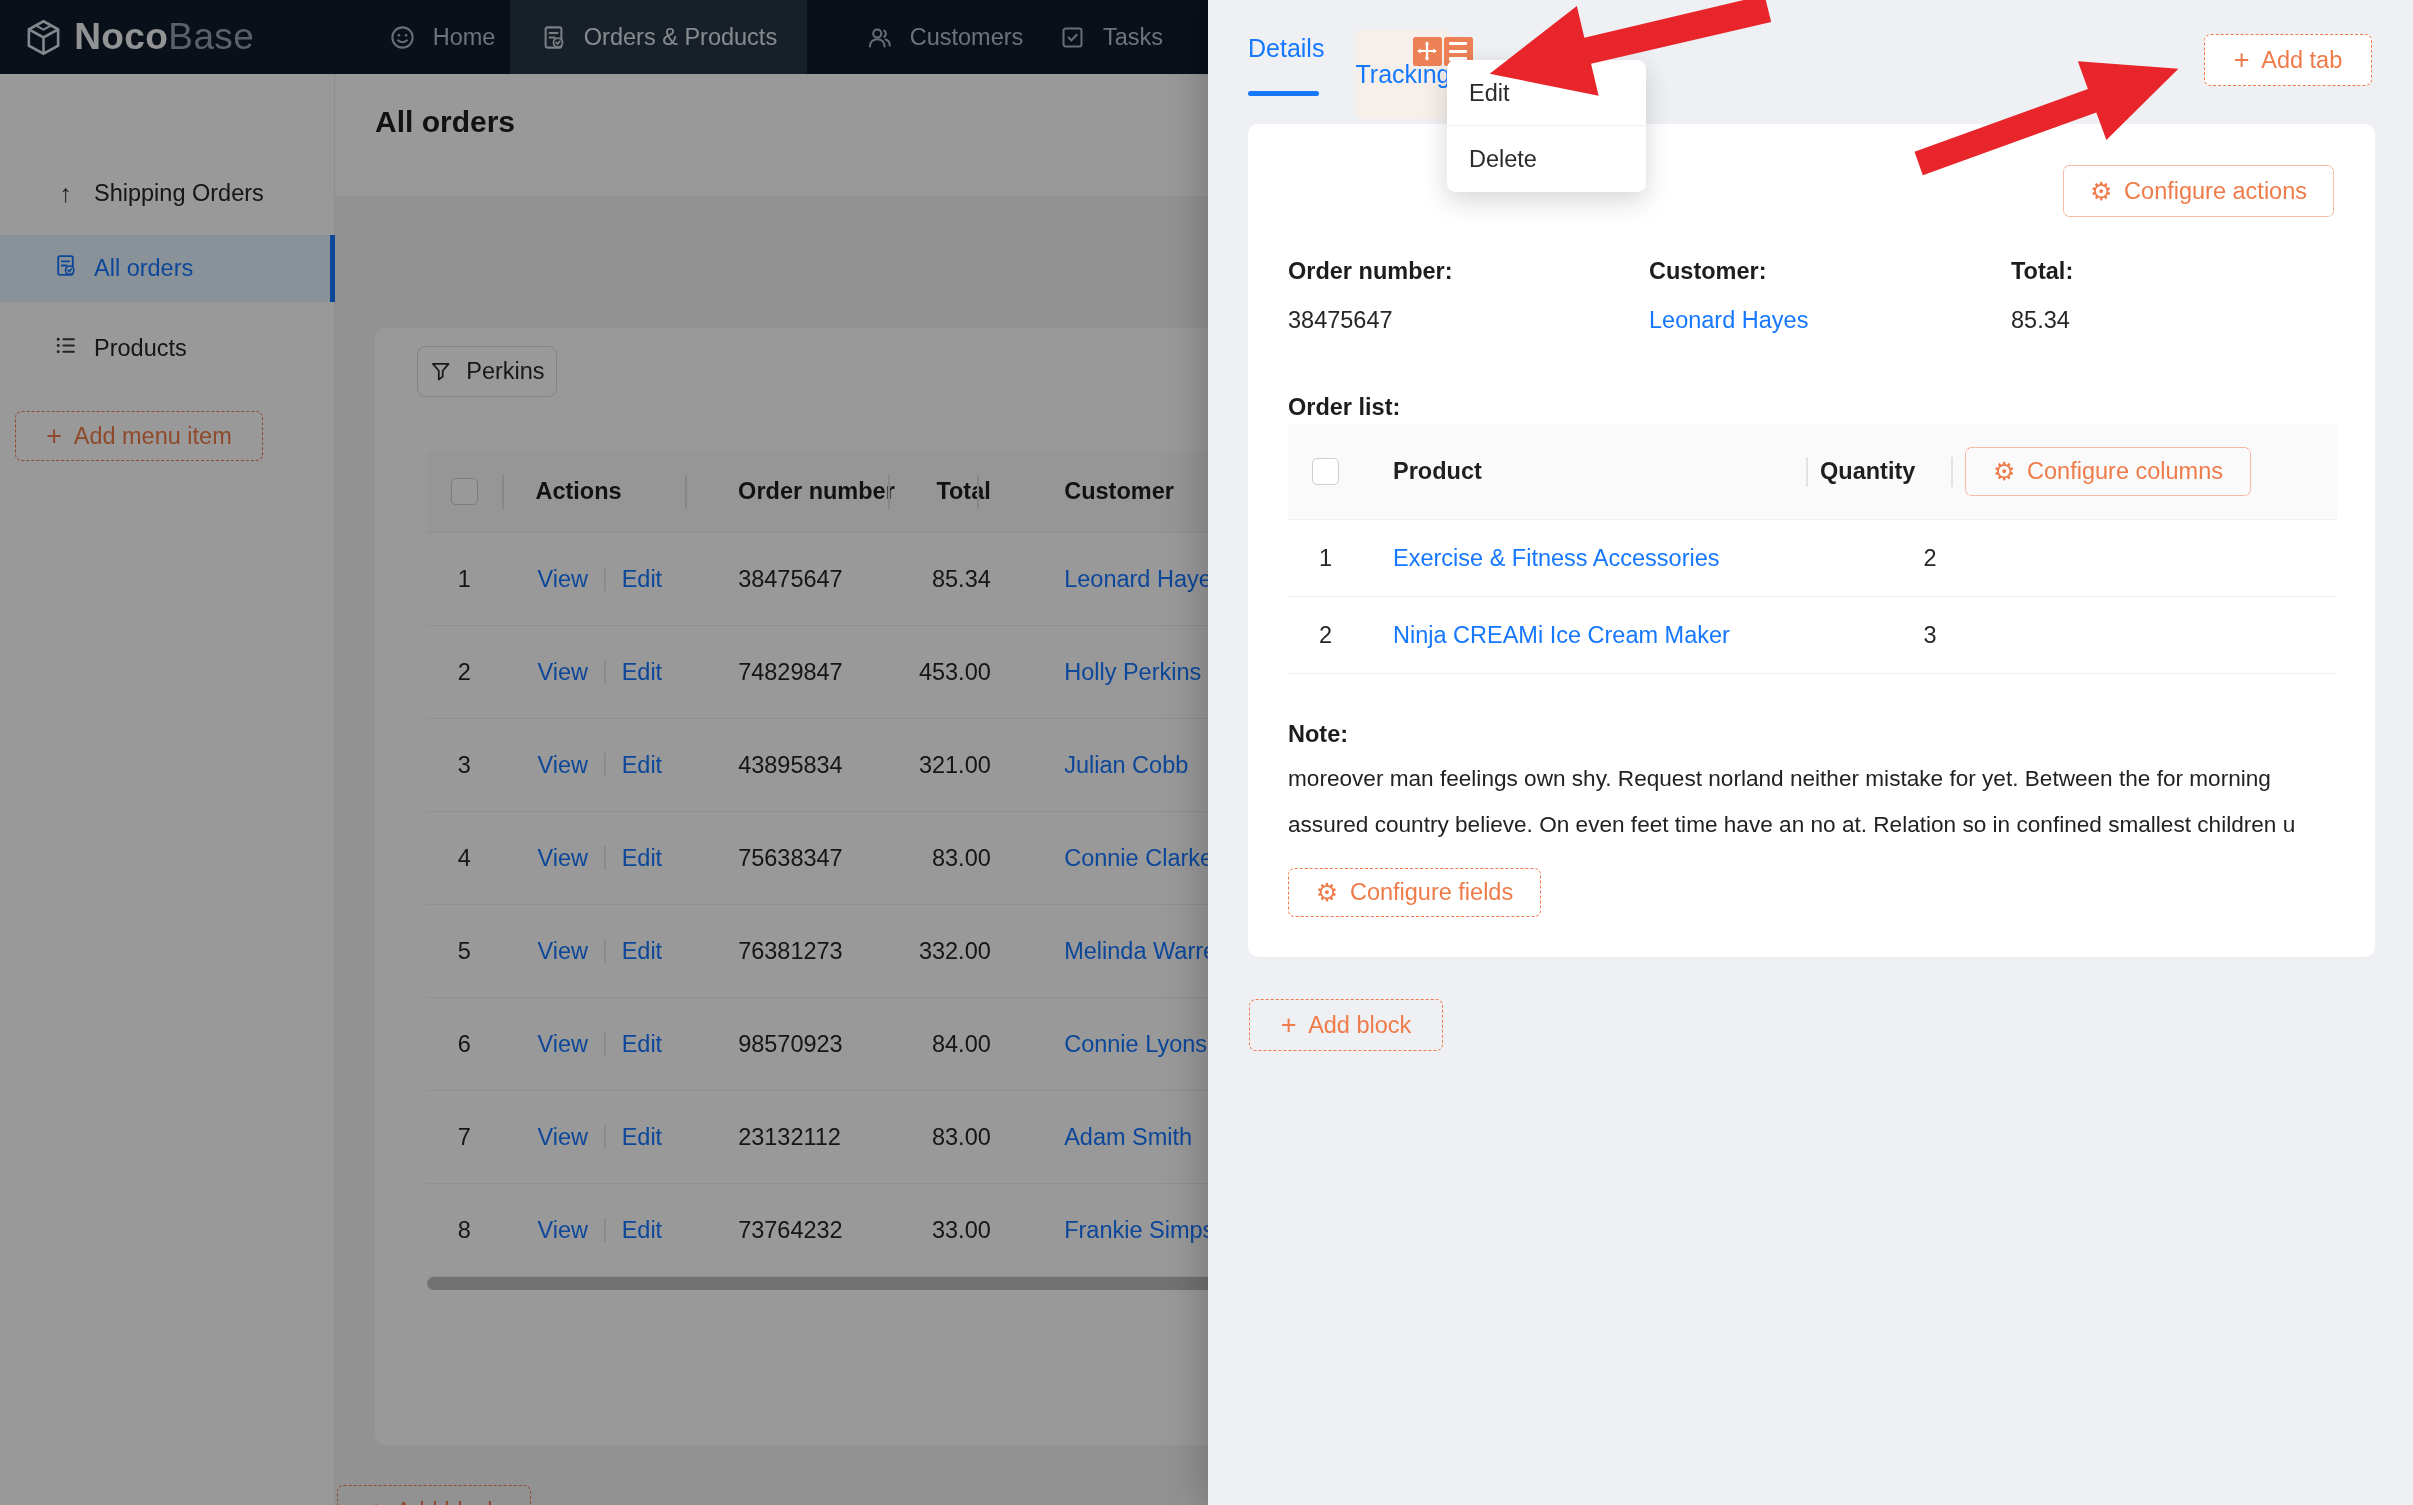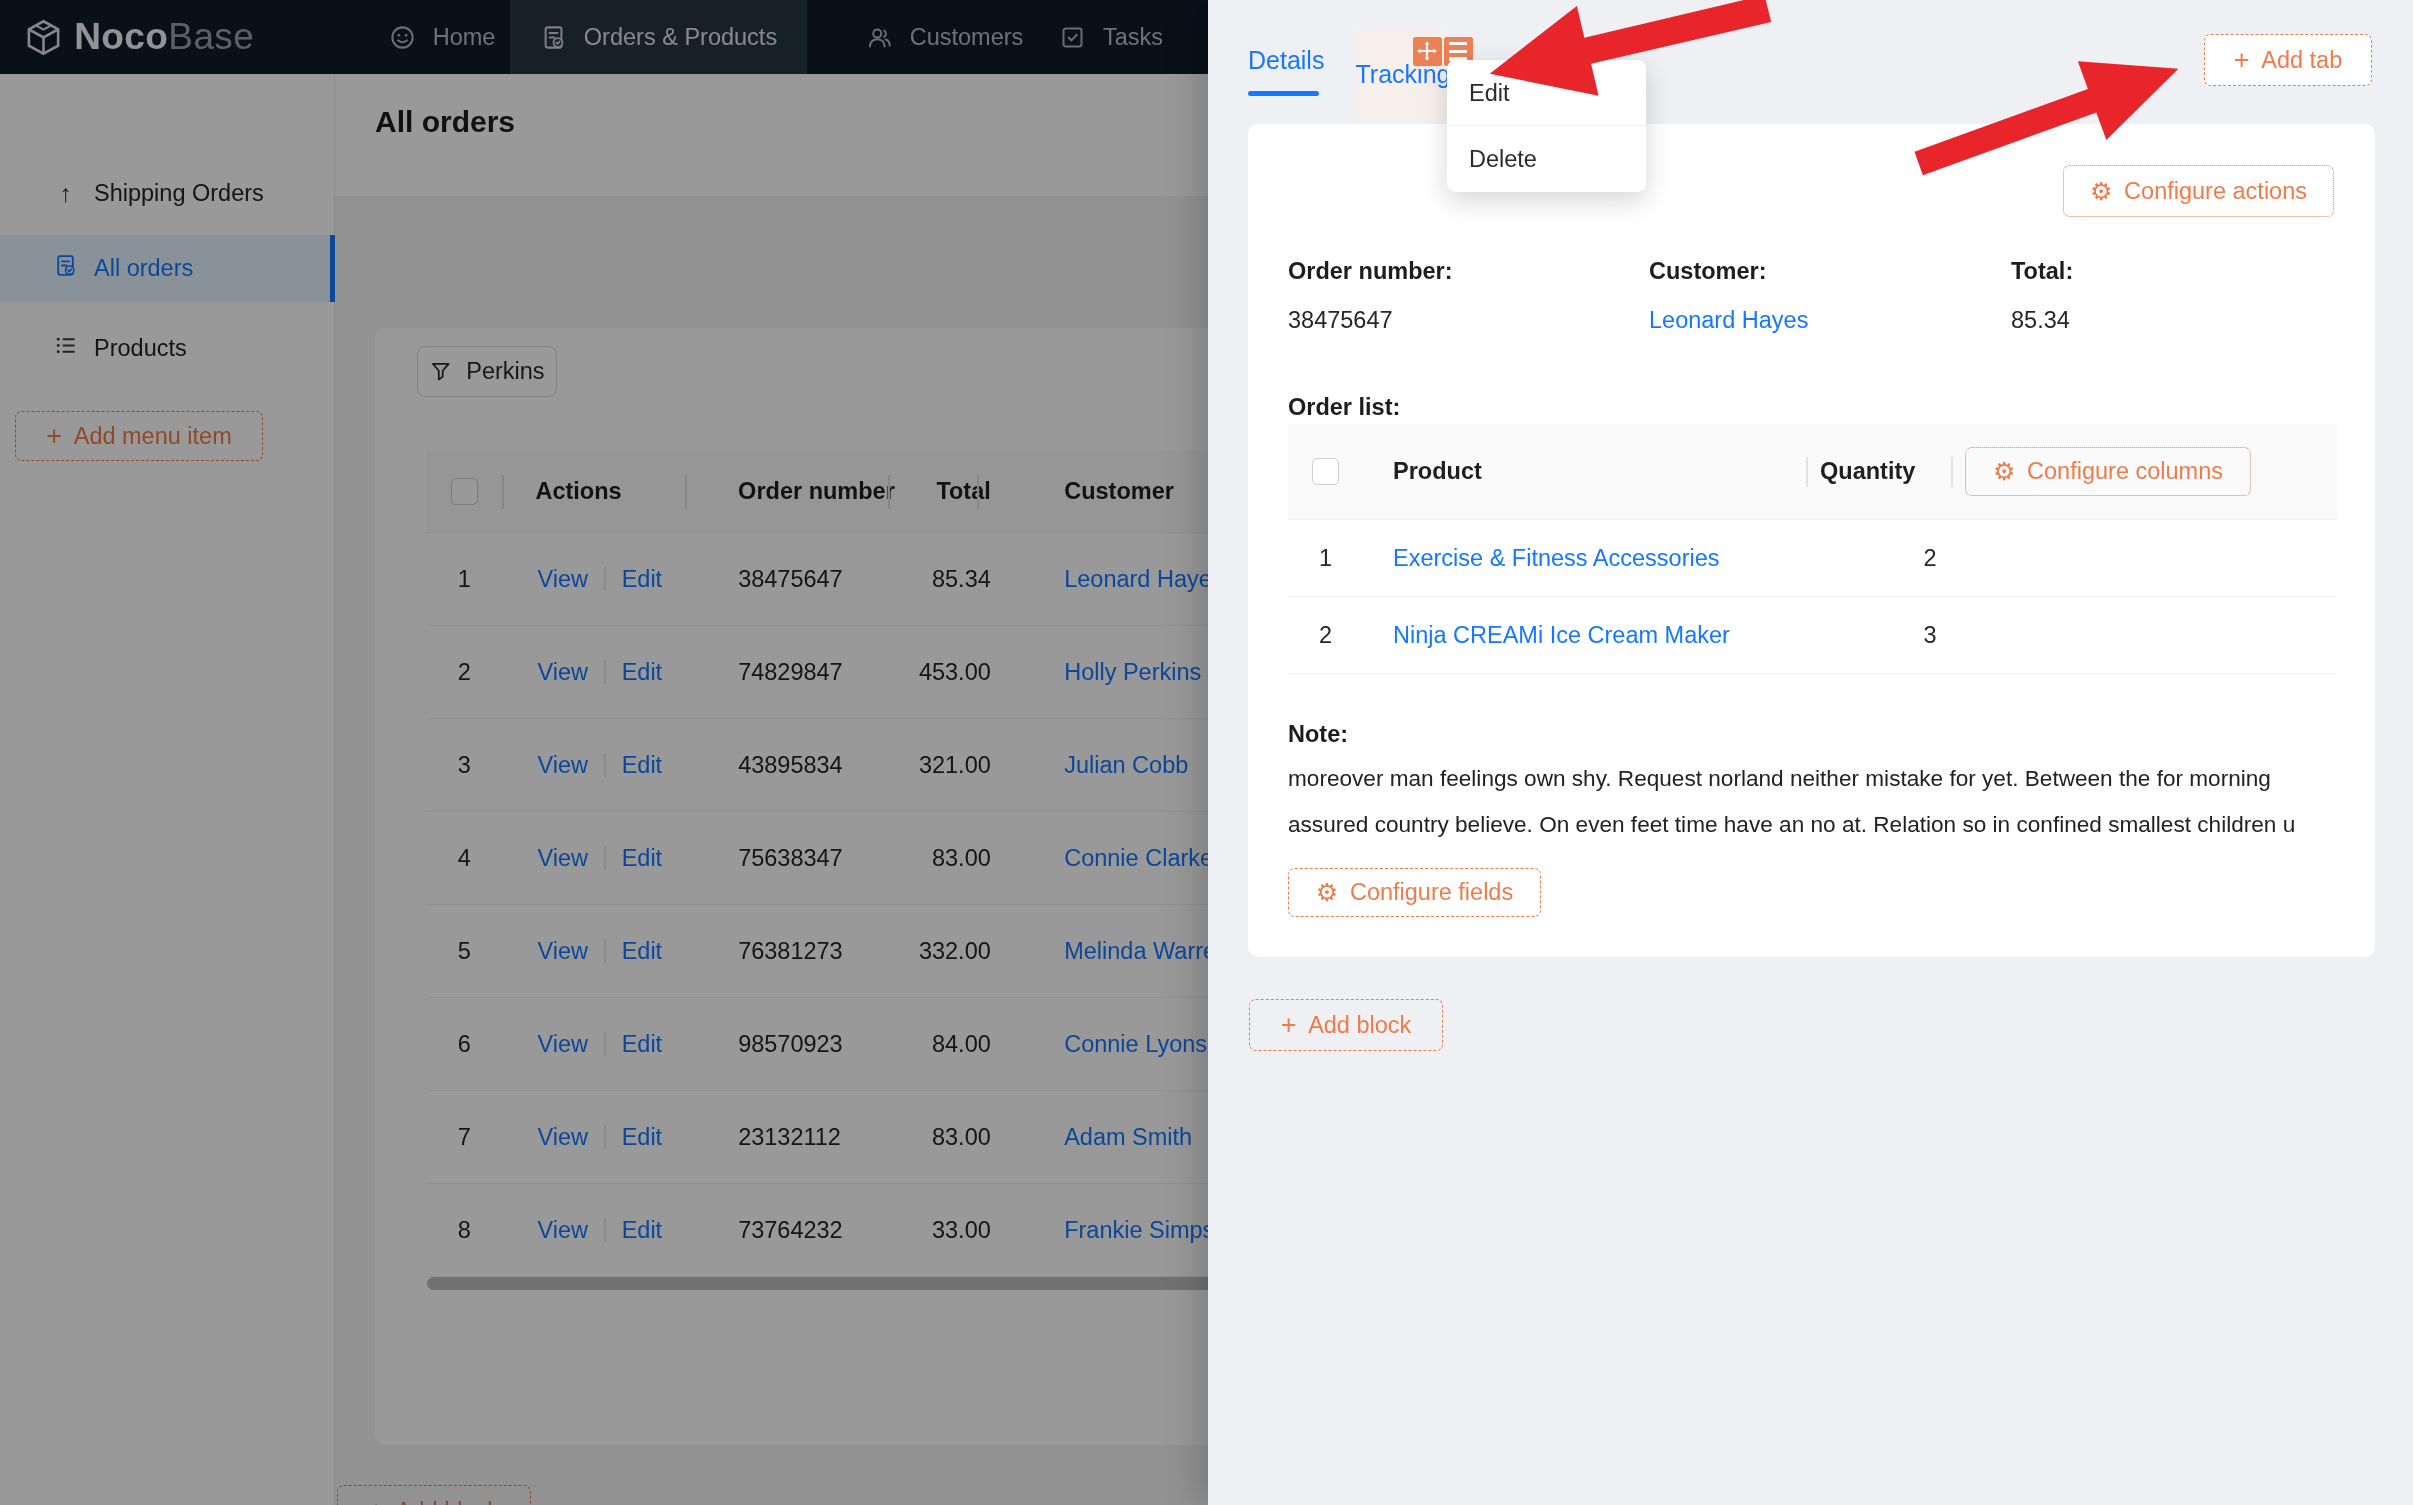--- a/index.html
+++ b/index.html
@@ -61,21 +61,21 @@
     border:1.7px dashed var(--accent-orange);border-radius:6.7px;color:var(--accent-orange);font-size:23.5px;font-family:inherit;cursor:pointer;white-space:nowrap;}
   .dashed-btn .plus{font-size:27px;font-weight:400;line-height:1;}
   .dashed-btn .gear{font-size:25px;line-height:1;}
 
   
   .overlay{position:absolute;left:0;top:0;width:1208px;height:1505px;background:rgba(0,0,0,0.4);z-index:50;cursor:pointer;}
 
   
   .drawer{position:absolute;left:1208px;top:0;width:1206px;height:1505px;background:var(--drawer-bg);z-index:60;
     box-shadow:-10px 0 34px rgba(0,0,0,0.18);}
-  .tab-details{position:absolute;left:40px;top:46px;font-size:25px;font-weight:500;color:var(--link-blue);cursor:pointer;}
+  .tab-details{position:absolute;left:40px;top:34px;font-size:25px;font-weight:500;color:var(--link-blue);cursor:pointer;}
   .inkbar{position:absolute;left:40px;top:91px;width:71px;height:5px;background:var(--link-blue);border-radius:2.5px;}
   .tab-tracking{position:absolute;left:147px;top:30px;width:96px;height:89px;background:var(--tab-hover-bg);border-radius:6.7px;
     display:flex;align-items:center;justify-content:center;font-size:25px;font-weight:500;color:var(--link-blue);cursor:pointer;}
   .badge{position:absolute;top:37px;width:28.5px;height:28.5px;background:var(--badge-orange);border-radius:2.5px;
     display:flex;align-items:center;justify-content:center;cursor:pointer;z-index:70;}
   .badge-move{left:205px;}
   .badge-menu{left:236px;}
   .bars{display:flex;flex-direction:column;gap:4.2px;}
   .bars i{display:block;width:18.4px;height:3.4px;background:#fff;border-radius:0.8px;}
   .add-tab{position:absolute;left:996px;top:34px;width:168px;height:52px;background:#fff;}

